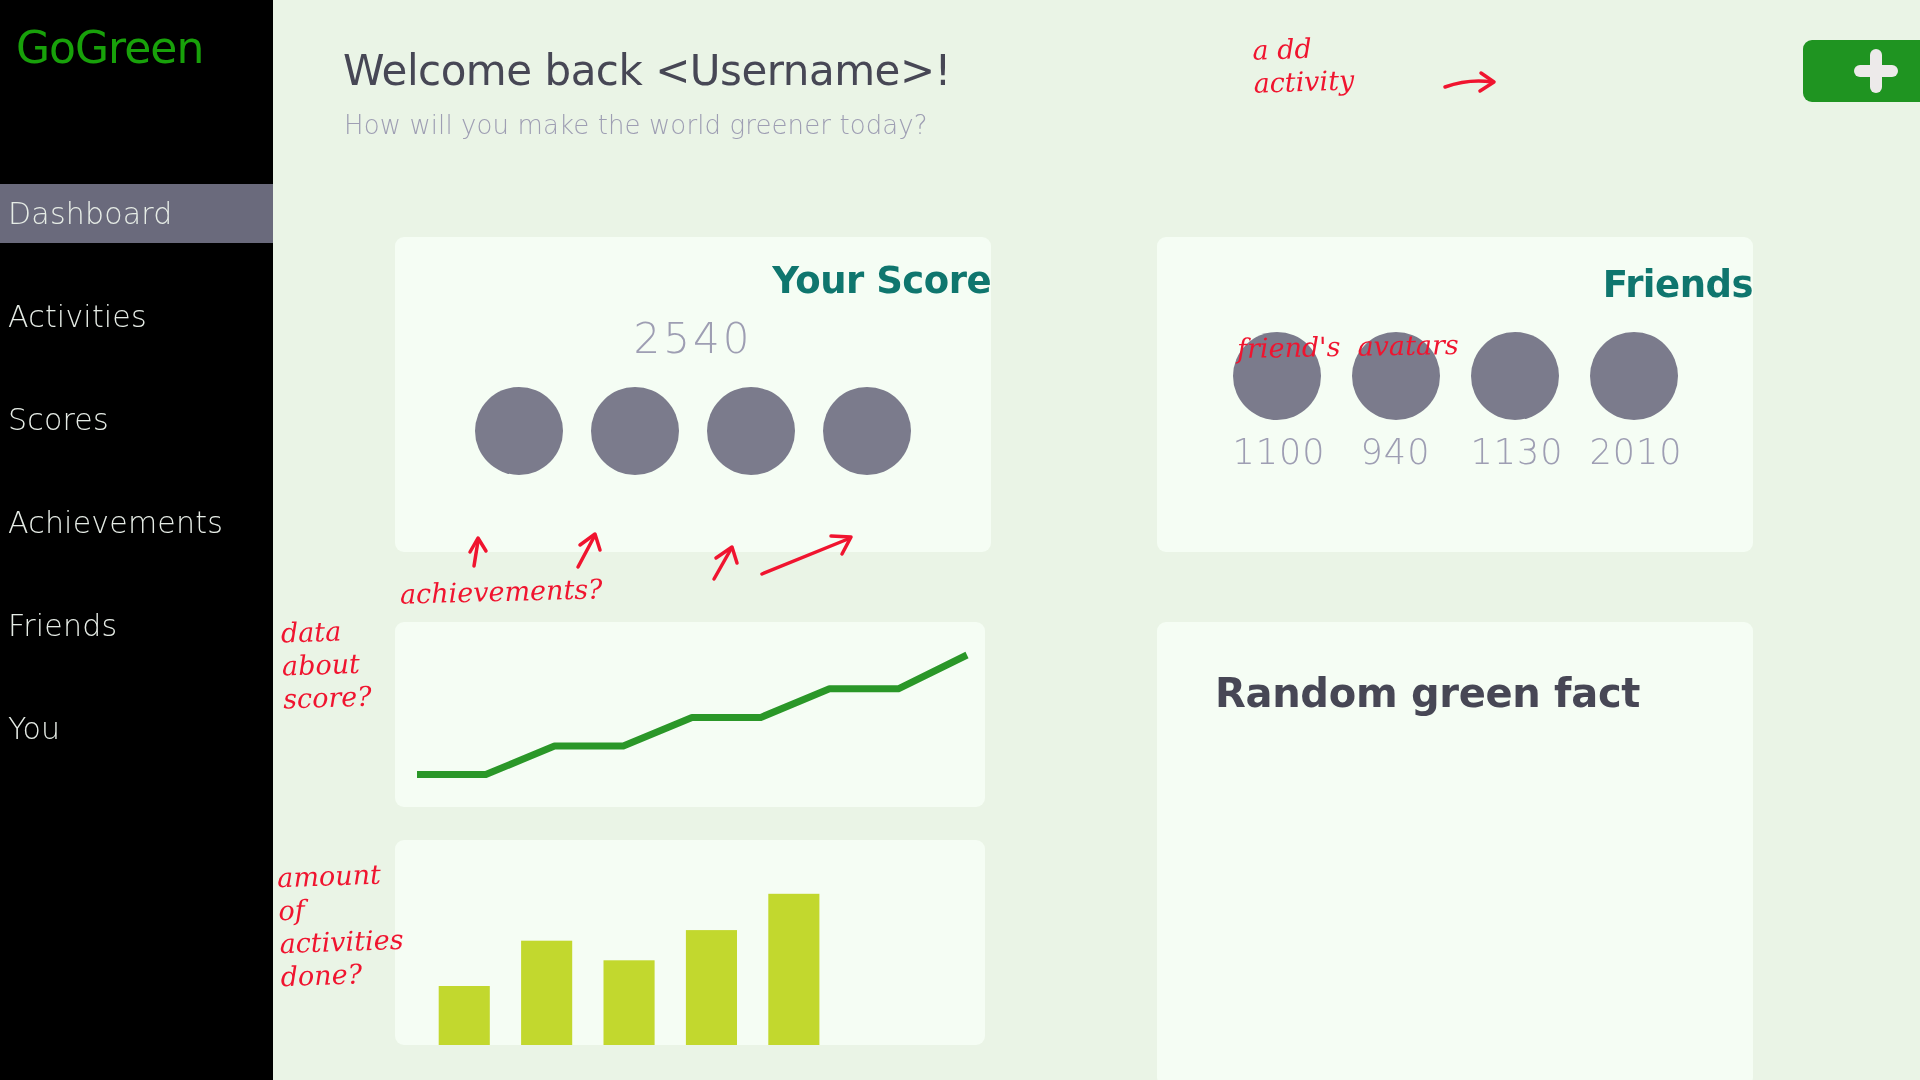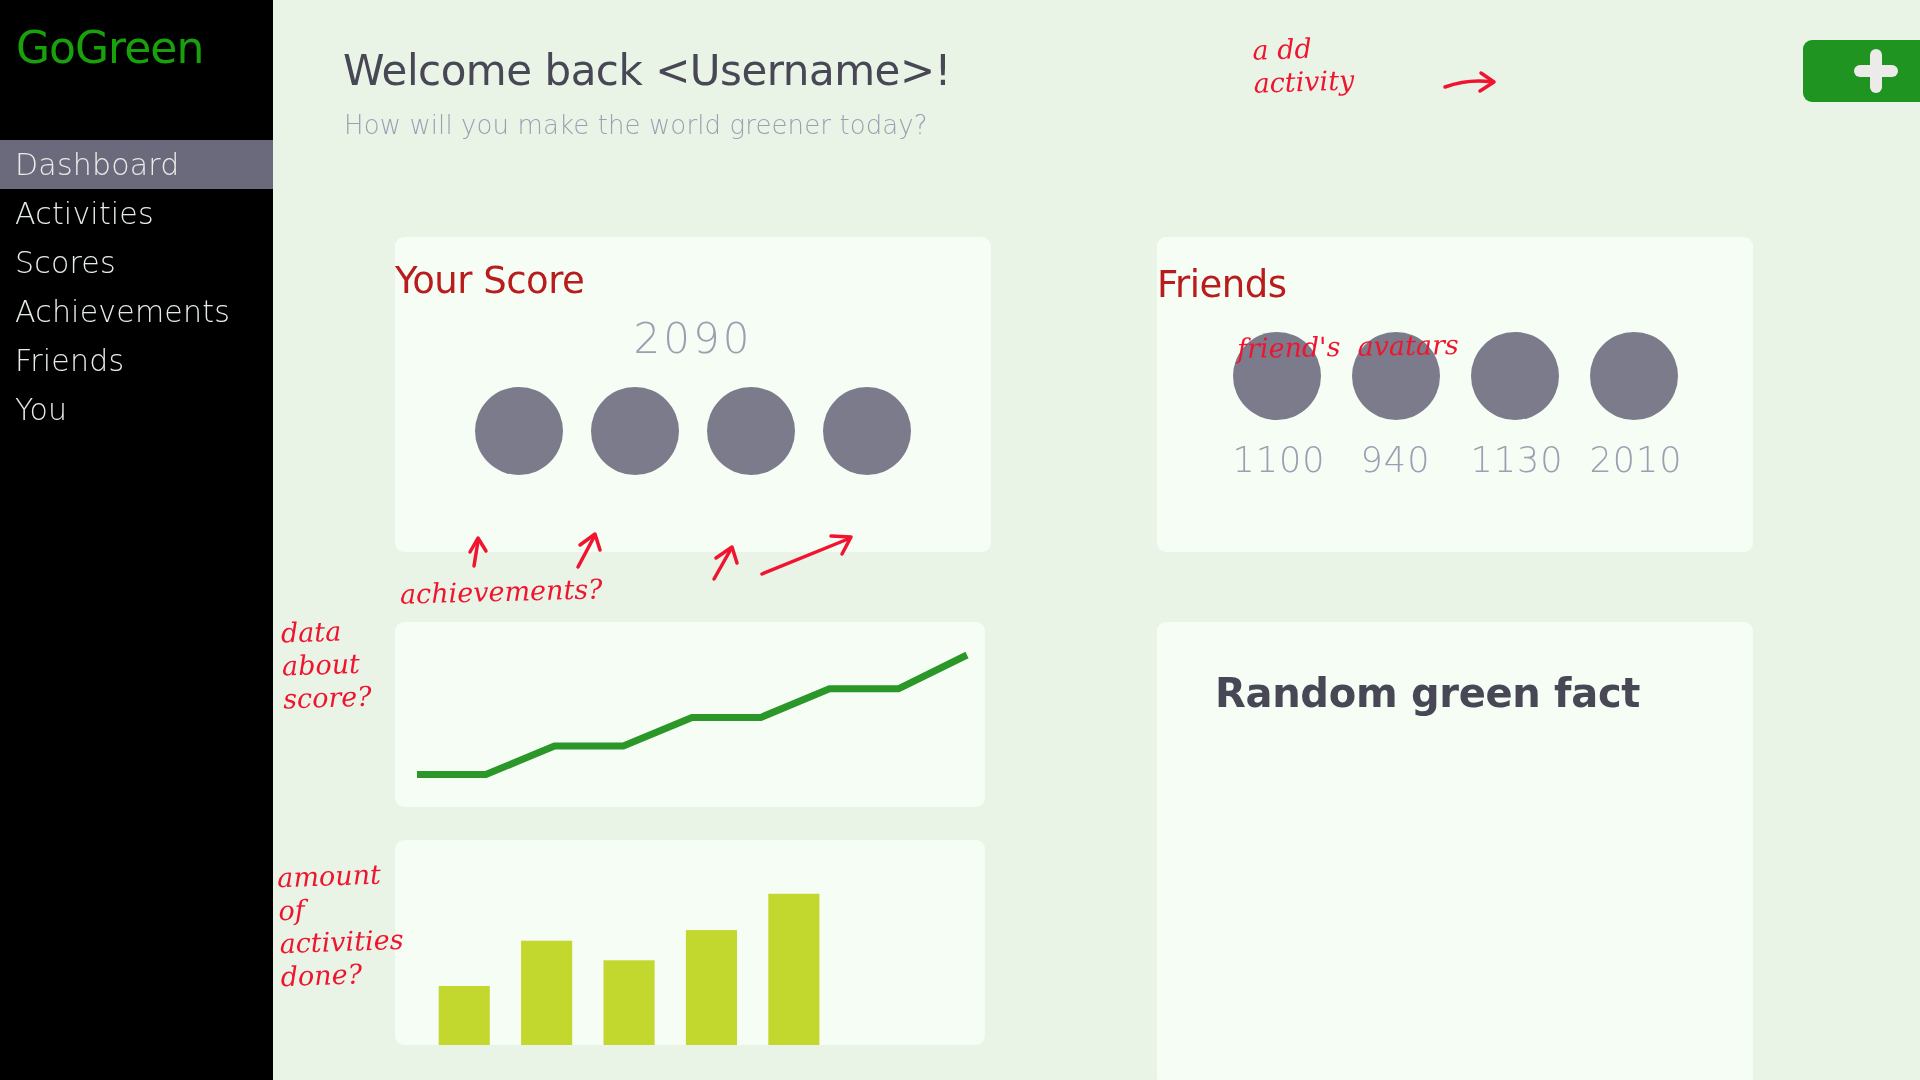--- a/index.html
+++ b/index.html
@@ -31,30 +31,31 @@
     left: 16px; top: 22px;
     font-family: "DejaVu Sans", sans-serif;
     font-size: 44px;
     font-weight: 400;
     letter-spacing: -1px;
     color: #18a10a;
     white-space: nowrap;
   }
   .nav { position: absolute; top: 140px; left: 0; width: 273px; }
   .nav-item {
-    height: 49px;
+    height: 59px;
     display: flex;
     align-items: center;
-    padding-left: 15px;
+    padding-left: 8px;
     font-size: 30px;
     font-weight: 300;
     color: #e6ece6;
     letter-spacing: 0.2px;
     cursor: pointer;
     white-space: nowrap;
+    margin-top: 44px;
   }
   .nav-item.active { background: #6a6a7c; }
 
   
   .header {
     position: absolute;
     left: 273px; top: 0;
     width: 1647px;
     height: 170px;
   }
@@ -107,24 +108,24 @@
     background: #f5fdf4;
     border-radius: 9px;
   }
   #card-score   { left: 395px;  top: 237px; width: 596px; height: 315px; }
   #card-friends { left: 1157px; top: 237px; width: 596px; height: 315px; }
   #card-line    { left: 395px;  top: 622px; width: 590px; height: 185px; overflow: hidden; }
   #card-bars    { left: 395px;  top: 840px; width: 590px; height: 205px; overflow: hidden; }
   #card-fact    { left: 1157px; top: 622px; width: 596px; height: 464px; }
 
   .card-title {
-    text-align: left;
+    text-align: right;
     font-size: 37px;
-    font-weight: 400;
-    color: #b91c1c;
+    font-weight: 700;
+    color: #0f766e;
     letter-spacing: -0.5px;
   }
   #card-score .card-title   { margin-top: 22px; }
   #card-friends .card-title { margin-top: 26px; }
 
   .score-value {
     text-align: center;
     margin-top: 12px;
     font-size: 42px;
     font-weight: 300;
@@ -146,21 +147,21 @@
   }
 
   .friends-row {
     display: flex;
     justify-content: center;
     gap: 31px;
     margin-top: 26px;
   }
   .friend-cell { width: 88px; text-align: center; }
   .friend-score {
-    margin-top: 20px;
+    margin-top: 12px;
     font-size: 35px;
     font-weight: 300;
     color: #9e9eb3;
     letter-spacing: 1px;
   }
 
   
   .fact-title {
     margin: 48px 0 0 58px;
     font-size: 40px;
@@ -236,21 +237,21 @@
   <div class="welcome-sub">How will you make the world greener today?</div>
 
   <button class="add-button">
     <span class="plus-glyph"></span>
   </button>
 
 </div>
 
 <div class="card" id="card-score">
   <div class="card-title">Your Score</div>
-  <div class="score-value">2090</div>
+  <div class="score-value">2540</div>
   <div class="avatar-row">
     <div class="avatar"></div>
     <div class="avatar"></div>
     <div class="avatar"></div>
     <div class="avatar"></div>
   </div>
 </div>
 
 <div class="card" id="card-friends">
   <div class="card-title">Friends</div>

